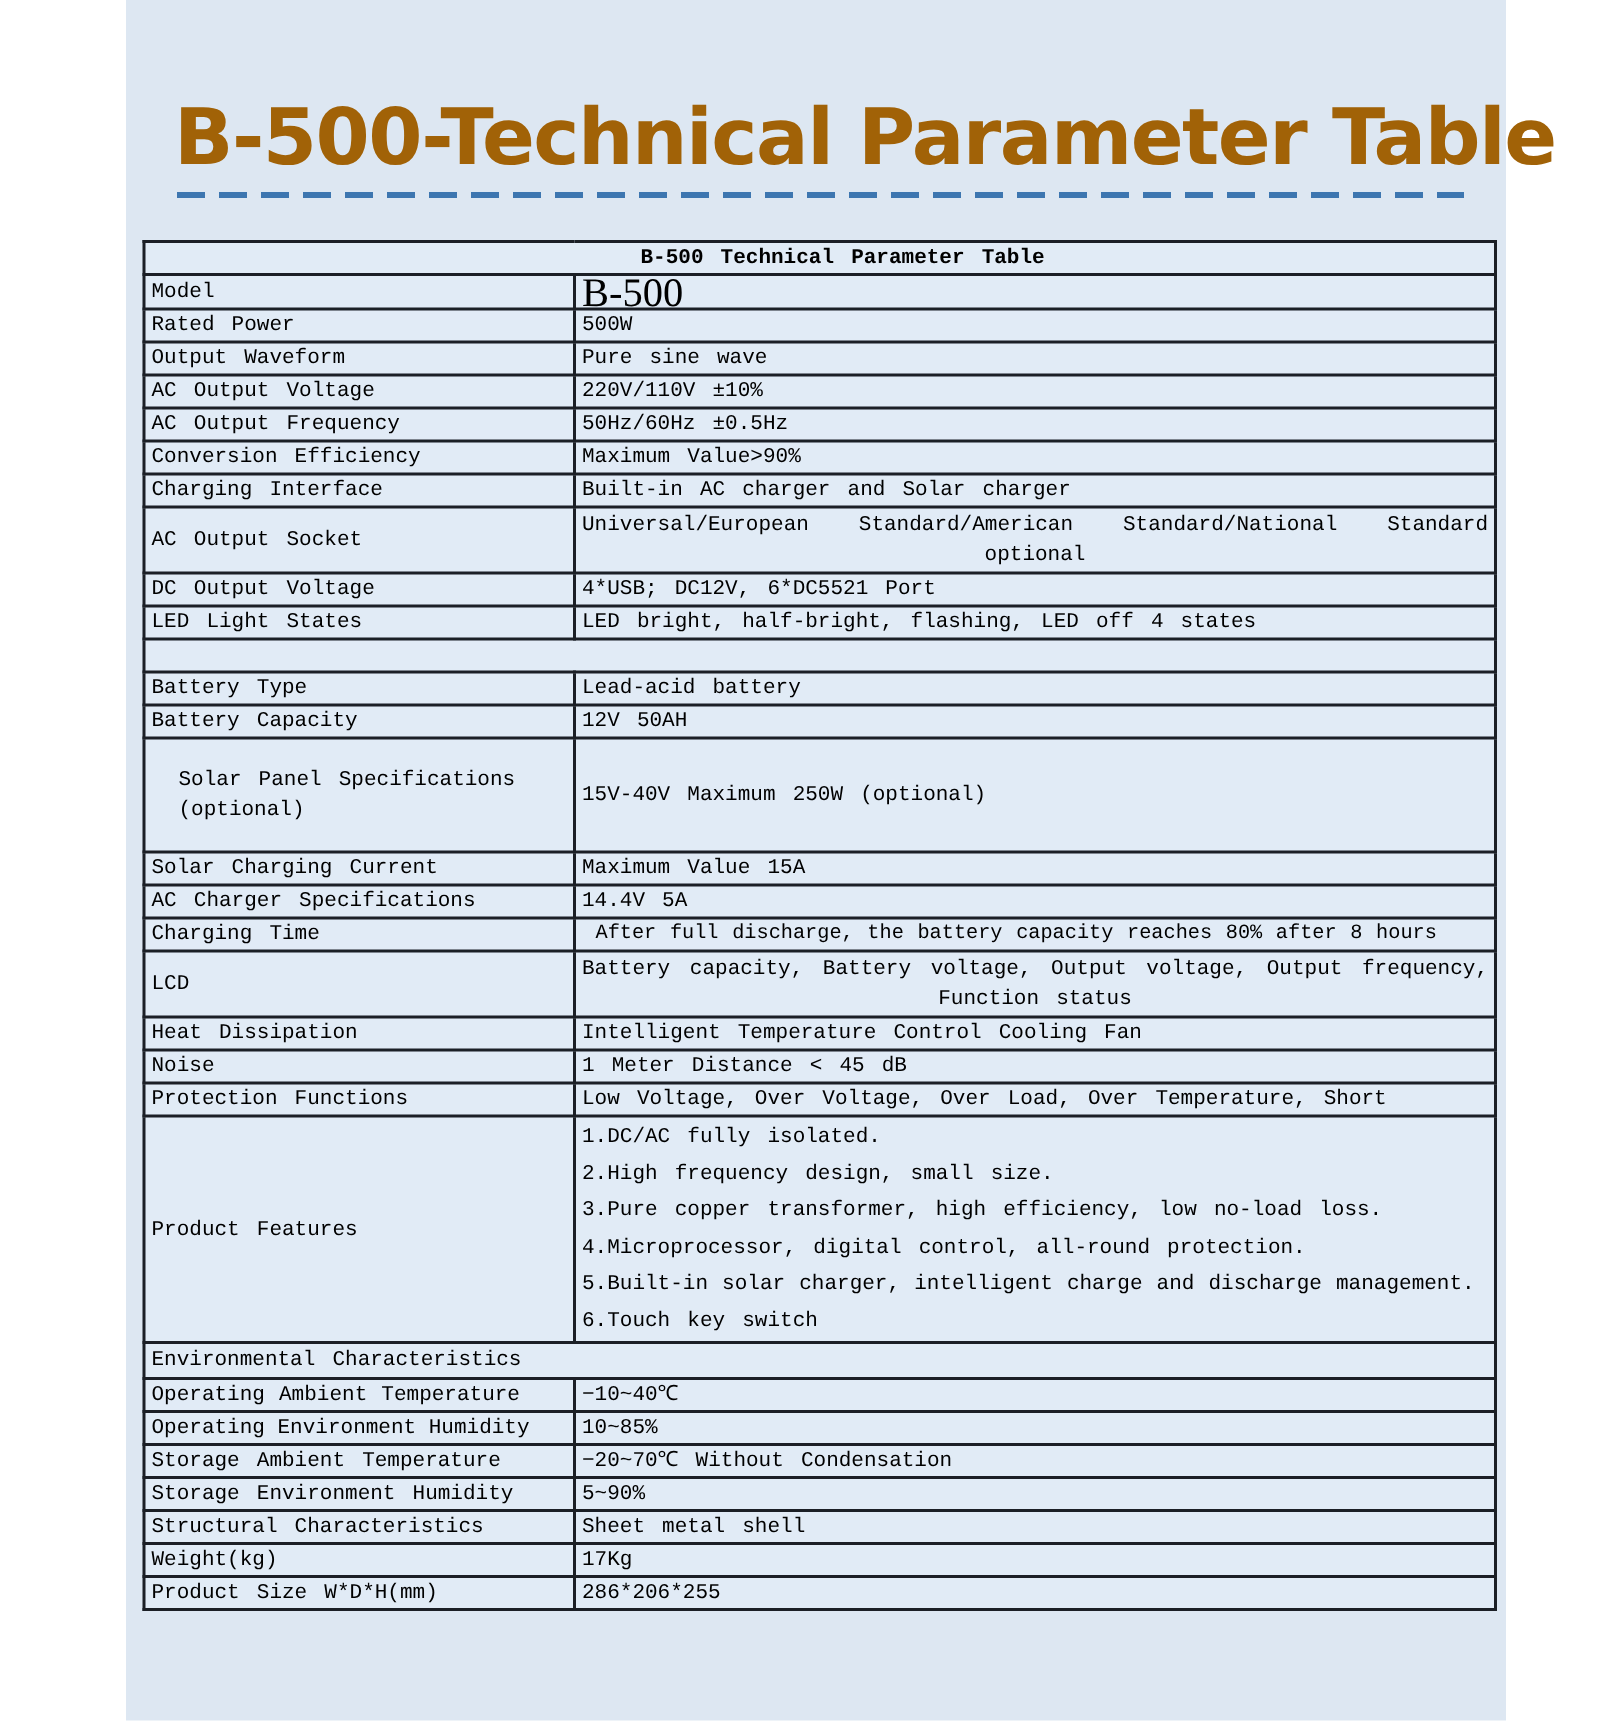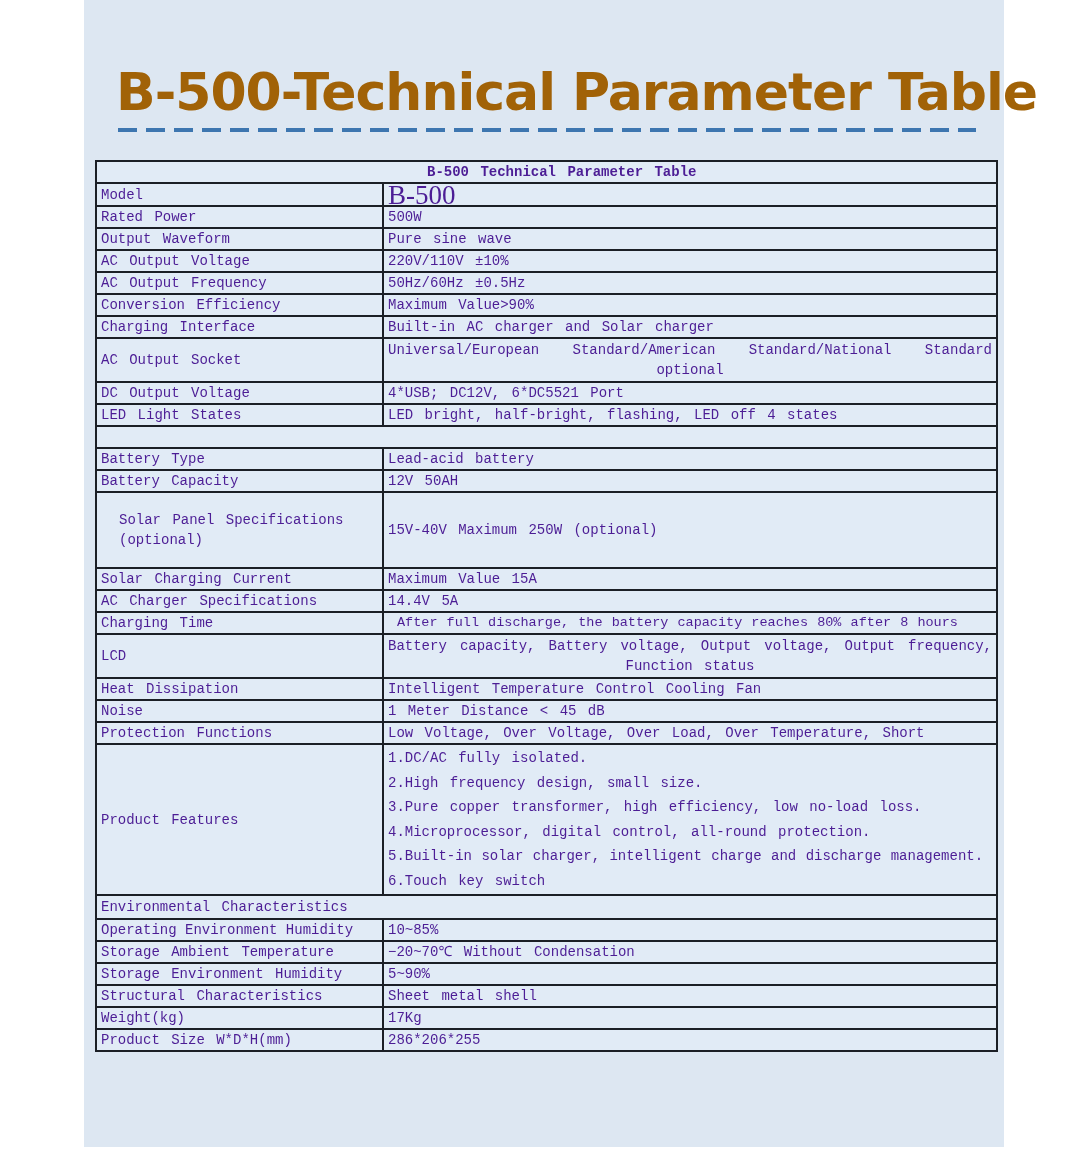--- a/index.html
+++ b/index.html
@@ -14,21 +14,21 @@
     font-size: 52px; letter-spacing: -1px; color: #a16207; white-space: nowrap;
   }
   .title-dash {
     position: absolute; left: 118px; top: 128px; width: 858px; height: 4px;
     background-image: repeating-linear-gradient(90deg, #3d76b0 0 19px, transparent 19px 28px);
   }
   table.spec {
     position: absolute; left: 95px; top: 160px; width: 901px;
     border-collapse: collapse; table-layout: fixed;
     font-family: "Liberation Mono", "DejaVu Sans Mono", monospace;
-    font-size: 14px; color: #4c1d95;
+    font-size: 14px; color: #000000;
   }
   table.spec td {
     border: 2px solid #1b1f26; padding: 0 4px; 
     line-height: 20px; word-spacing: 3px; background: #e1ebf6;
   }
   col.c1 { width: 287px; }
   col.c2 { width: 614px; }
   .head-row td { font-weight: bold; height: 20px; font-size: 14px; }
   .model-val { font-size: 27px; font-family: "Liberation Serif", "DejaVu Serif", serif; line-height: 25px; }
   .r24 td { height: 21px; }
@@ -146,20 +146,24 @@
         <div>3.Pure copper transformer, high efficiency, low no-load loss.</div>
         <div>4.Microprocessor, digital control, all-round protection.</div>
         <div style="word-spacing:1px;">5.Built-in solar charger, intelligent charge and discharge management.</div>
         <div>6.Touch key switch</div>
       </td>
     </tr>
     <tr class="env-head">
       <td colspan="2">Environmental  Characteristics</td>
     </tr>
     <tr class="r20">
+      <td style="word-spacing:1px;">Operating  Ambient  Temperature</td>
+      <td>−10~40℃</td>
+    </tr>
+    <tr class="r20">
       <td style="word-spacing:0px;">Operating  Environment  Humidity</td>
       <td>10~85%</td>
     </tr>
     <tr class="r20">
       <td>Storage  Ambient  Temperature</td>
       <td>−20~70℃ Without Condensation</td>
     </tr>
     <tr class="r20">
       <td>Storage  Environment  Humidity</td>
       <td>5~90%</td>

